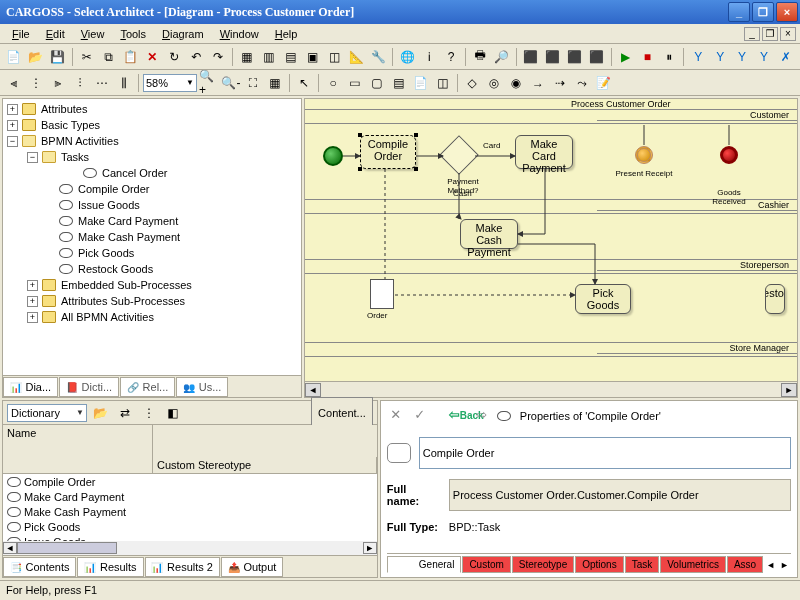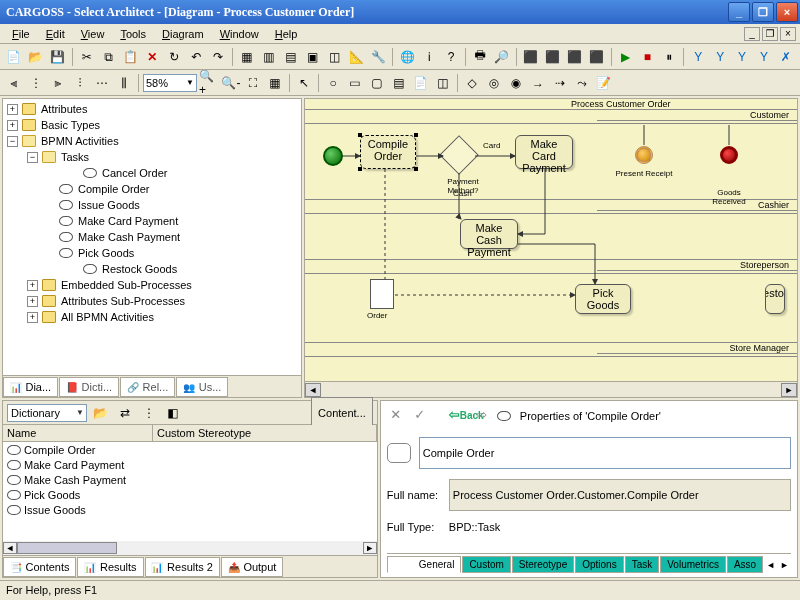--- a/index.html
+++ b/index.html
@@ -55,24 +55,24 @@
 .dict-list { flex: 1; overflow: hidden; }
 .dict-row { height: 15px; display: flex; align-items: center; padding: 0 4px; }
 .dict-tabs { display: flex; height: 22px; border-top: 1px solid #aca899; background: #ece9d8; }
 .dict-tabs .t { padding: 3px 6px; border: 1px solid #aca899; margin: 1px 1px 0 0; background: #fff; display: flex; align-items: center; gap: 3px; font-size: 10px; }
 .prop-pane { flex: 1; margin: 0 2px 2px 0; border: 1px solid #aca899; background: #fff; display: flex; flex-direction: column; padding: 4px 6px; }
 .prop-nav { display: flex; align-items: center; gap: 6px; height: 22px; }
 .prop-nav .nbtn { width: 18px; height: 18px; color: #888; font-size: 13px; text-align: center; }
 .prop-nav .back { color: #2a6; font-weight: bold; }
 .txtfield { border: 1px solid #7f9db9; background: #fff; padding: 2px 3px; height: 32px; display: inline-flex; align-items: center; }
 .prop-row { display: flex; align-items: center; gap: 8px; margin-top: 10px; }
-.prop-row label { width: 54px; }
+.prop-row label { width: 54px; font-weight: bold; }
 .ro { border: 1px solid #aca899; background: #ece9d8; }
 .prop-tabs { margin-top: auto; display: flex; gap: 1px; border-top: 1px solid #aca899; padding-top: 2px; align-items: center; }
-.prop-tabs .t { border: 1px solid #aca899; padding: 2px 6px; background: #14b8a6; font-size: 10px; }
+.prop-tabs .t { border: 1px solid #aca899; padding: 2px 6px; background: #ef4444; font-size: 10px; }
 .prop-tabs .t.active { background: #fff; border-bottom-color: #fff; padding-left: 31px; }
 .status { height: 20px; border-top: 1px solid #aca899; padding: 3px 6px; background: #ece9d8; }
 .hscroll-track { height: 14px; background: #f0f0f0; display: flex; align-items: center; }
 .hscroll-track .thumb { height: 12px; background: #ccd; border: 1px solid #888; }
 </style>
 </head>
 <body>
 
 <div class="titlebar">
   <span class="title">CARGOSS - Select Architect - [Diagram - Process Customer Order]</span>
@@ -216,21 +216,21 @@
             <span class="lbl">Make Card Payment</span>
           </div>
         <div class="node" style="padding-left:56px;">
             <span class="oval"></span>
             <span class="lbl">Make Cash Payment</span>
           </div>
         <div class="node" style="padding-left:56px;">
             <span class="oval"></span>
             <span class="lbl">Pick Goods</span>
           </div>
-        <div class="node" style="padding-left:80px;">
+        <div class="node" style="padding-left:56px;">
             <span class="oval"></span>
             <span class="lbl">Restock Goods</span>
           </div>
         <div class="node" style="padding-left:24px;">
             <span class="exp">+</span>
             <span class="fld"></span>
             <span class="lbl">Embedded Sub-Processes</span>
           </div>
         <div class="node" style="padding-left:24px;">
             <span class="exp">+</span>
@@ -335,21 +335,21 @@
           </div>
         <div class="tbtn">📂</div>
         <div class="tbtn">⇄</div>
         <div class="tbtn">⋮</div>
         <div class="tbtn">◧</div>
         <div style="flex:1;"></div>
         <button class="txtfield" style="background:#ece9d8;border:1px solid #888;padding:2px 6px;">Content...</button>
       </div>
       <div class="dict-head">
         <div class="c" style="width:150px;">Name</div>
-        <div class="c" style="flex:1;">Custom Stereotype</div>
+        <div class="c" style="flex:1;margin-top:32px;">Custom Stereotype</div>
       </div>
       <div class="dict-list">
         <div class="dict-row">
             <span class="oval"></span>
             <span>Compile Order</span>
           </div>
         <div class="dict-row">
             <span class="oval"></span>
             <span>Make Card Payment</span>
           </div>

